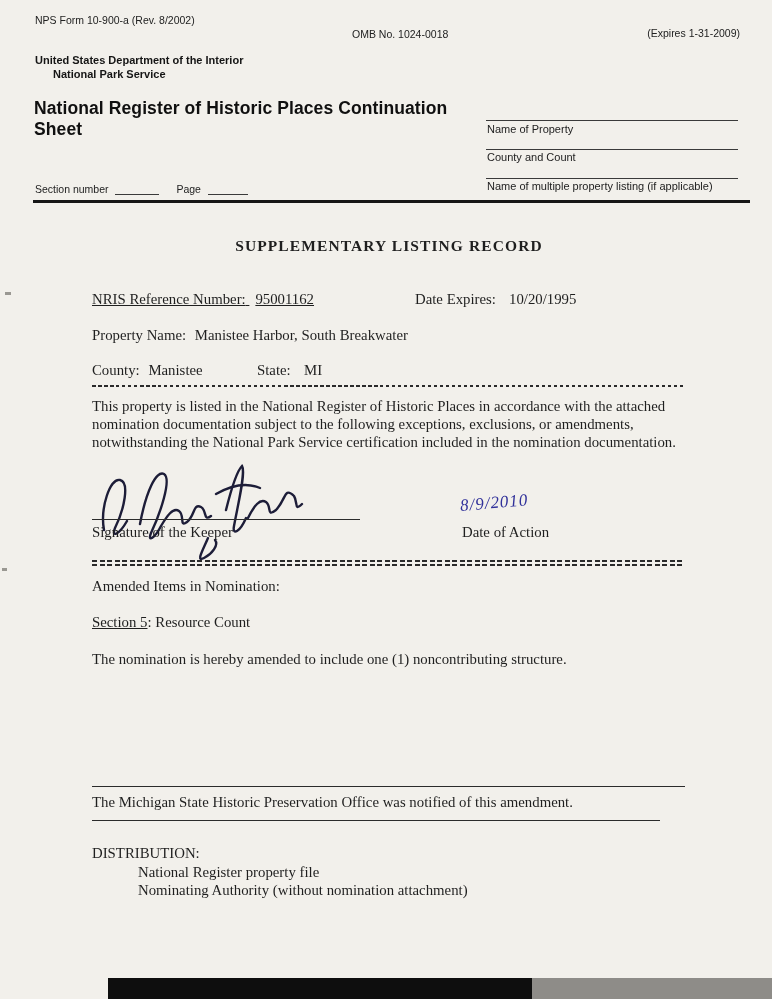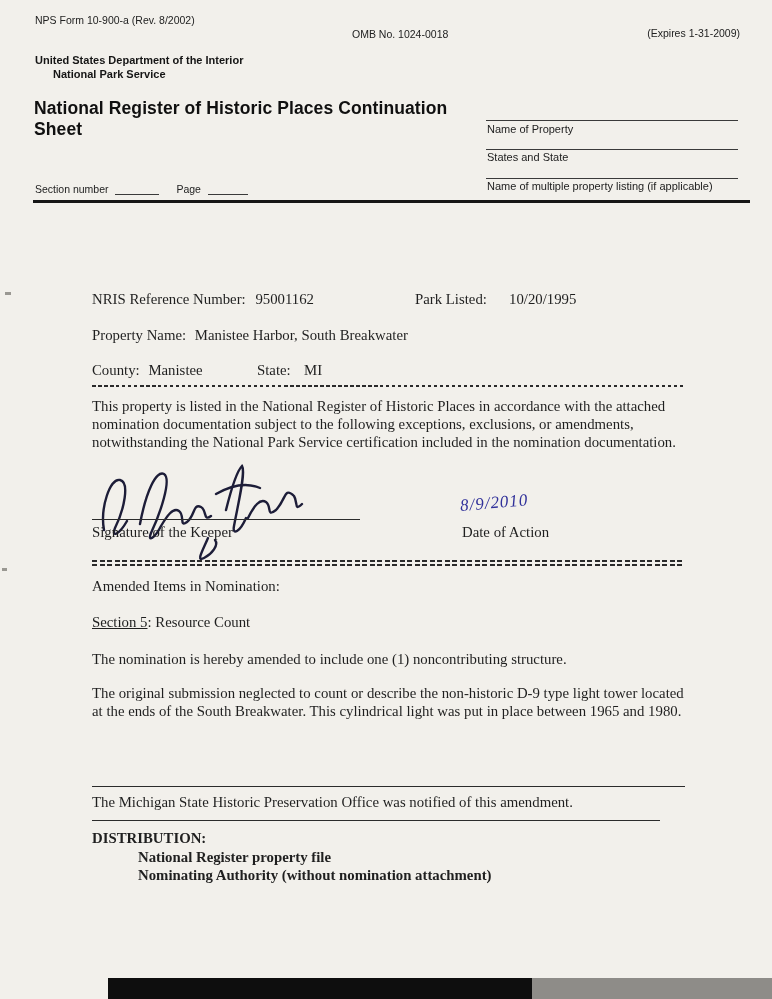--- a/index.html
+++ b/index.html
@@ -31,21 +31,21 @@
     background:repeating-linear-gradient(90deg,#2a2a2a 0 3.5px,transparent 3.5px 6px);
   }
   .dbl-sep{height:6px;}
   .dbl-sep .bar{
     height:1.8px;
     background:repeating-linear-gradient(90deg,#2a2a2a 0 5px,transparent 5px 7.5px);
   }
   .dbl-sep .bar + .bar{margin-top:2.2px;}
   .solid-sep{border-top:1.4px solid #2b2b2b;height:0;}
   .underlined{text-decoration:underline;}
-  .bold{font-weight:bold;}
+  .bold{font-weight:normal;margin-top:15px;}
   .sig-line{border-bottom:1.3px solid #2b2b2b;height:0;}
   .hand-date{
     font-style:italic;
     font-size:17px;
     color:#31319a;
     letter-spacing:1px;
     transform:rotate(-5deg);
     transform-origin:left bottom;
   }
   .artifact{background:#9a9892;}
@@ -63,39 +63,40 @@
 
   <div class="abs sans hdr-bold" style="left:35px;top:54px;">United States Department of the Interior</div>
   <div class="abs sans hdr-bold" style="left:53px;top:68px;">National Park Service</div>
 
   <div class="abs sans form-title" style="left:34px;top:98px;width:460px;">National Register of Historic Places Continuation Sheet</div>
 
   <div class="abs field-line" style="left:486px;top:120px;width:252px;"></div>
   <div class="abs sans field-label" style="left:487px;top:123px;">Name of Property</div>
 
   <div class="abs field-line" style="left:486px;top:149px;width:252px;"></div>
-  <div class="abs sans field-label" style="left:487px;top:151px;">States and State</div>
+  <div class="abs sans field-label" style="left:487px;top:151px;">County and Count</div>
 
   <div class="abs field-line" style="left:486px;top:178px;width:252px;"></div>
   <div class="abs sans field-label" style="left:487px;top:180px;">Name of multiple property listing (if applicable)</div>
 
   <div class="abs sans hdr-small" style="left:35px;top:182px;">
     <span>Section number</span>
     <span class="blankline" style="width:44px;margin-left:4px;"></span>
     <span style="margin-left:14px;">Page</span>
     <span class="blankline" style="width:40px;margin-left:4px;"></span>
   </div>
 
   <div class="abs thick-rule" style="left:33px;top:200px;width:717px;"></div>
 
+  <div class="abs slr-heading" style="left:92px;top:237px;">SUPPLEMENTARY LISTING RECORD</div>
 
-  <div class="abs body-text" style="left:92px;top:290px;width:594px;">
+  <div class="abs body-text" style="left:92px;top:290px;width:594px;text-decoration:underline;">
     <span>NRIS Reference Number:</span>
     <span style="margin-left:6px;">95001162</span>
-    <span class="abs" style="left:323px;top:0;">Park Listed:</span>
+    <span class="abs" style="left:323px;top:0;">Date Expires:</span>
     <span class="abs" style="left:417px;top:0;">10/20/1995</span>
   </div>
 
   <div class="abs body-text" style="left:92px;top:361px;width:594px;">
     <span>County:</span>
     <span style="margin-left:5px;">Manistee</span>
     <span class="abs" style="left:165px;top:0;">State:</span>
     <span class="abs" style="left:212px;top:0;">MI</span>
   </div>
 
@@ -131,21 +132,20 @@
   </div>
 
   <div class="abs body-text" style="left:92px;top:577px;">Amended Items in Nomination:</div>
 
   <div class="abs body-text" style="left:92px;top:613px;text-align:right;">
     <span class="underlined">Section 5</span><span>: Resource Count</span>
   </div>
 
   <div class="abs body-text" style="left:92px;top:650px;width:596px;">The nomination is hereby amended to include one (1) noncontributing structure.</div>
 
-  <div class="abs body-text" style="left:92px;top:684px;width:600px;">The original submission neglected to count or describe the non-historic D-9 type light tower located at the ends of the South Breakwater.  This cylindrical light was put in place between 1965 and 1980.</div>
 
   <div class="abs solid-sep" style="left:92px;top:786px;width:593px;"></div>
 
   <div class="abs body-text" style="left:92px;top:793px;width:596px;">The Michigan State Historic Preservation Office was notified of this amendment.</div>
 
   <div class="abs solid-sep" style="left:92px;top:820px;width:568px;"></div>
 
   <div class="abs body-text bold" style="left:92px;top:829px;">DISTRIBUTION:</div>
   <div class="abs body-text bold" style="left:138px;top:866px;">Nominating Authority (without nomination attachment)</div>
   <div class="abs body-text bold" style="left:138px;top:848px;">National Register property file</div>

